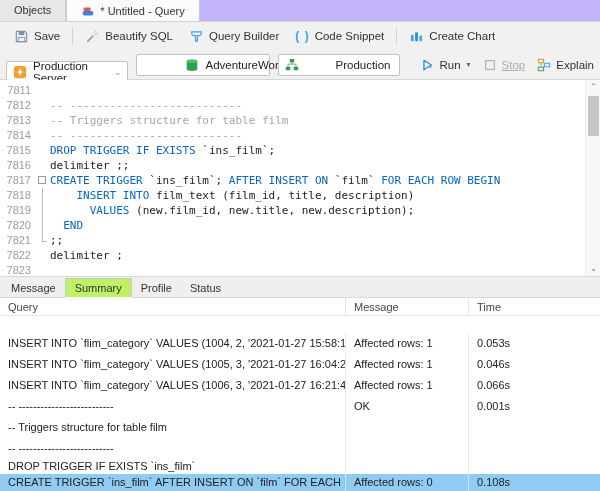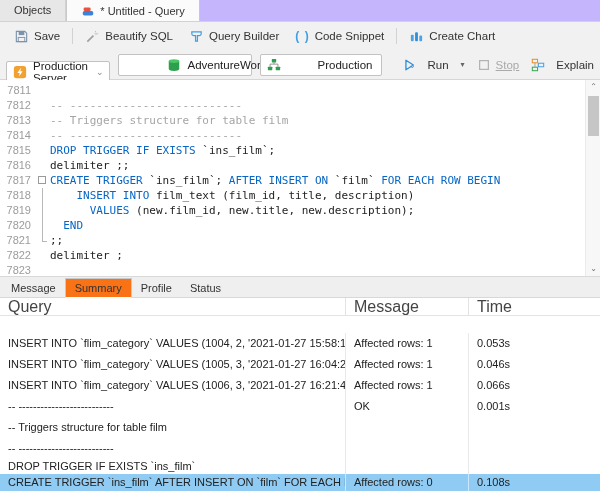--- a/index.html
+++ b/index.html
@@ -23,21 +23,21 @@
   .paren-icon { color:#3ba0e8; font-weight:bold; font-size:12px; letter-spacing:1px; }
 
   
   .toolbar2 { height:30px; background:#f1f1f1; border-bottom:1px solid #d6d6d6; display:flex; align-items:center;
     padding:0 6px; gap:8px; }
   .dropdown { display:flex; align-items:center; gap:6px; height:22px; background:#fff; border:1px solid #c2c2c2;
     border-radius:2px; padding:0 6px; font-size:11.5px; color:#222; }
   .dd-server { width:135px;margin-top:14px; } .dd-db { width:134px;padding-left:48px; } .dd-schema { width:122px;gap:36px; }
   .chev { margin-left:auto; color:#8a8a8a; font-size:9px; }
   .run-group { display:flex; align-items:center; gap:12px; margin-left:12px; }
-  .run-btn, .explain-btn { display:flex; align-items:center; gap:11px; font-size:11.5px; color:#333; }
+  .run-btn, .explain-btn { display:flex; align-items:center; gap:5px; font-size:11.5px; color:#333; }
   .run-caret { font-size:8px; color:#666; margin-left:1px; }
   .stop-btn { display:flex; align-items:center; gap:5px; font-size:11.5px; color:#a9a9a9;text-decoration:underline; }
 
   
   .editor { position:relative; height:197px; background:#fff; border-bottom:1px solid #d9d9d9;
     padding-top:3px; overflow:hidden; }
   .ed-line { display:flex; height:15px; line-height:15px; font-size:11px; }
   .ln { width:36px; text-align:right; padding-right:5px; color:#9c9c9c; flex:0 0 auto;
     font-family:"Liberation Sans", sans-serif; }
   .fold { width:14px; flex:0 0 auto; position:relative; }
@@ -52,24 +52,24 @@
 
   
   .vscroll { position:absolute; top:0; right:0; bottom:0; width:15px; background:#f7f7f7; border-left:1px solid #ebebeb; }
   .vs-arrow { position:absolute; left:0; width:15px; height:14px; color:#707070; font-size:8px; text-align:center; line-height:14px; }
   .vs-up { top:0; } .vs-down { bottom:0; }
   .vs-thumb { position:absolute; left:2px; top:16px; width:11px; height:40px; background:#c6c6c6; }
 
   
   .rtabs { height:21px; background:#efefef; border-bottom:1px solid #d8d8d8; display:flex; align-items:flex-end; padding-left:2px; }
   .rtab { padding:3px 9px; font-size:11px; color:#333; }
-  .rtab.active { background:#f97316; border:1px solid #c9c9c9; border-bottom:1px solid #fff; margin-bottom:-1px; }
-
-  
-  .grid-head { display:flex; height:18px; align-items:center; font-size:16px; color:#444; border-bottom:1px solid #e3e3e3; background:#fff; }
+  .rtab.active { background:#bef264; border:1px solid #c9c9c9; border-bottom:1px solid #fff; margin-bottom:-1px; }
+
+  
+  .grid-head { display:flex; height:18px; align-items:center; font-size:11px; color:#444; border-bottom:1px solid #e3e3e3; background:#fff; }
   .grid-head .hq { width:345px; padding-left:8px; }
   .grid-head .hm { width:123px; padding-left:8px; border-left:1px solid #e3e3e3; height:100%; display:flex; align-items:center; }
   .grid-head .ht { flex:1; padding-left:8px; border-left:1px solid #e3e3e3; height:100%; display:flex; align-items:center; }
   .grid-rows { position:absolute; left:0; right:0; bottom:0; top:333px; overflow:hidden; background:#fff; }
   .t-row { display:flex; align-items:stretch; font-size:11px; color:#222; }
   .t-row .cq { width:345px; padding:0 8px; white-space:pre; overflow:hidden; }
   .t-row .cm { width:123px; padding:0 8px; border-left:1px solid #e9e9e9; }
   .t-row .ct { flex:1; padding:0 8px; border-left:1px solid #e9e9e9; }
   .t-row.selected { background:#8fcbf2; }
   .t-row.selected .cm, .t-row.selected .ct { border-left:1px solid rgba(255,255,255,.55); }

